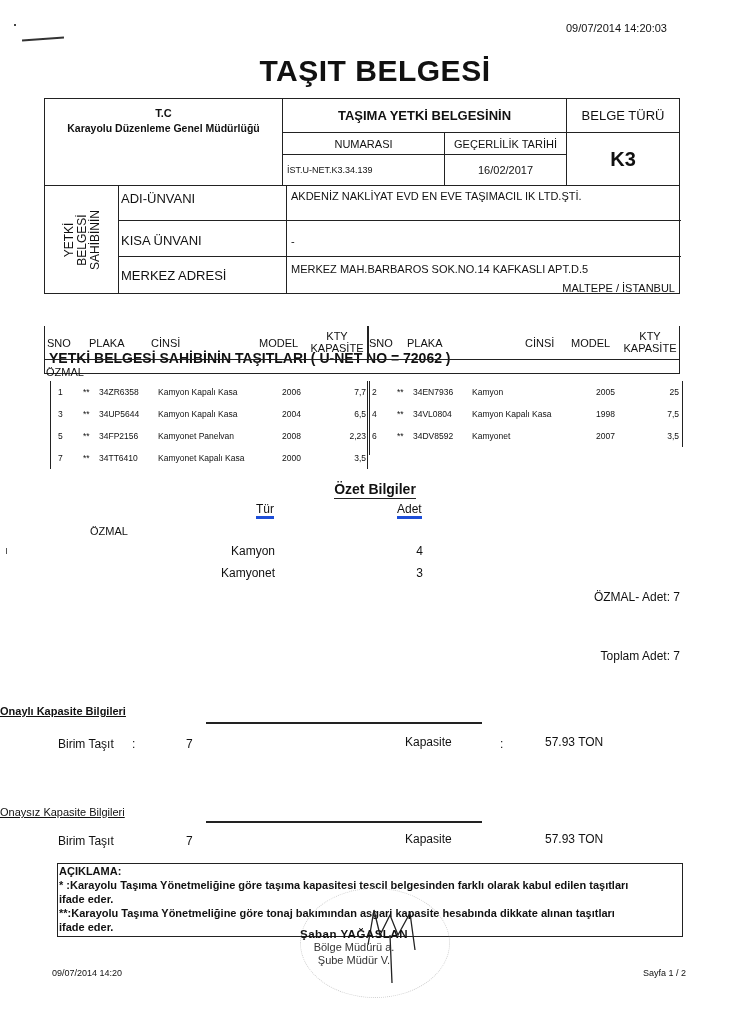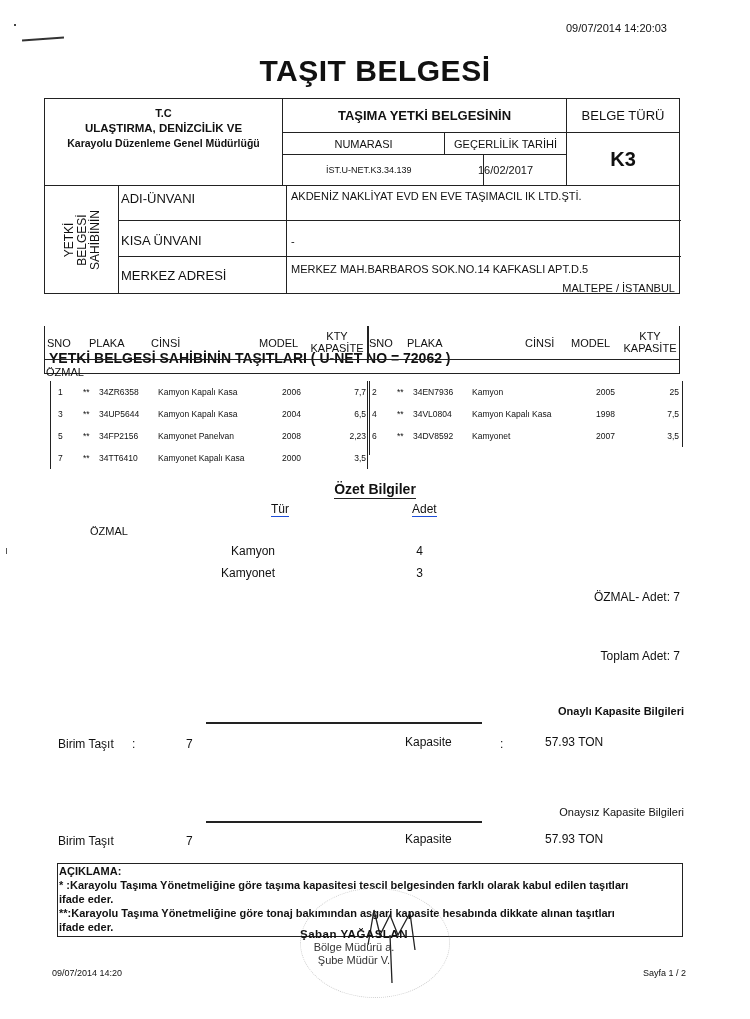--- a/index.html
+++ b/index.html
@@ -13,21 +13,21 @@
 
   
   .hdr { left: 44px; top: 98px; width: 636px; height: 88px; border: 1.5px solid #222; }
   .hdr-left { position: absolute; left: 0; top: 0; width: 238px; height: 100%; border-right: 1.5px solid #222; text-align: center; font-weight: bold; font-size: 11px; line-height: 15px; padding-top: 7px; }
   .hdr-left .tc { font-size: 11px; }
   .hdr-left .ministry { font-size: 11.5px; }
   .hdr-left .gm { font-size: 10.5px; }
   .hdr-mid-title { position: absolute; left: 238px; top: 0; width: 284px; height: 34px; border-right: 1.5px solid #222; border-bottom: 1.5px solid #222; text-align: center; font-weight: bold; font-size: 13px; line-height: 34px; }
   .hdr-num-lbl { position: absolute; left: 238px; top: 34px; width: 162px; height: 22px; border-right: 1.5px solid #222; border-bottom: 1.5px solid #222; text-align: center; font-size: 11px; line-height: 22px; }
   .hdr-date-lbl { position: absolute; left: 400px; top: 34px; width: 122px; height: 22px; border-right: 1.5px solid #222; border-bottom: 1.5px solid #222; text-align: center; font-size: 11px; line-height: 22px; }
-  .hdr-num-val { position: absolute; left: 238px; top: 56px; width: 162px; height: 30px; border-right: 1.5px solid #222; font-size: 9px; line-height: 30px; padding-left: 4px; margin-left: 39px; }
+  .hdr-num-val { position: absolute; left: 238px; top: 56px; width: 162px; height: 30px; border-right: 1.5px solid #222; font-size: 9px; line-height: 30px; padding-left: 4px; }
   .hdr-date-val { position: absolute; left: 400px; top: 56px; width: 122px; height: 30px; border-right: 1.5px solid #222; text-align: center; font-size: 11px; line-height: 30px; }
   .hdr-type-lbl { position: absolute; left: 522px; top: 0; width: 112px; height: 34px; border-bottom: 1.5px solid #222; text-align: center; font-size: 13px; line-height: 34px; }
   .hdr-type-val { position: absolute; left: 522px; top: 34px; width: 112px; height: 52px; text-align: center; font-size: 20px; font-weight: bold; line-height: 52px; }
 
   
   .owner { left: 44px; top: 186px; width: 636px; height: 108px; border: 1.5px solid #222; border-top: none; }
   .owner-side { position: absolute; left: 0; top: 0; width: 74px; height: 100%; border-right: 1.5px solid #222; }
   .owner-side .vtext { position: absolute; left: 50%; top: 50%; transform: translate(-50%,-50%) rotate(-90deg); white-space: nowrap; text-align: center; font-size: 12px; line-height: 13px; }
   .owner-row { position: absolute; left: 74px; width: 562px; border-bottom: 1.5px solid #222; }
   .owner-row:last-child { border-bottom: none; }
@@ -43,30 +43,30 @@
 
   .ozmal-label { left: 46px; top: 366px; font-size: 11px; }
   .rows-left { left: 50px; top: 381px; width: 320px; height: 88px; border-left: 1.5px solid #222; }
   .rows-right { left: 367px; top: 381px; width: 316px; height: 88px; border-left: 1.5px solid #222; }
   .rows-left .vb, .rows-right .vb { position: absolute; right: 0; top: 0; width: 1.5px; height: 74px; background: #222; }
   .vrow { position: absolute; left: 0; width: 100%; height: 22px; font-size: 8.5px; line-height: 22px; }
   .vrow span { position: absolute; }
 
   .sum-title { left: 0; width: 750px; top: 480px; text-align: center; }
   .sum-title span { font-weight: bold; font-size: 14px; border-bottom: 1.5px solid #222; padding-bottom: 1px; }
-  .u { border-bottom: 1px solid #1d4ed8; margin-left: 15px; }
+  .u { border-bottom: 3px solid #1d4ed8; }
   .sum-tur-h { left: 256px; top: 502px; font-size: 12px; }
   .sum-adet-h { left: 397px; top: 502px; font-size: 12px; }
   .sum-group { left: 90px; top: 525px; font-size: 11px; }
   .sum-row-t { width: 200px; text-align: right; font-size: 12px; }
   .sum-row-n { width: 40px; text-align: right; font-size: 12px; }
   .sum-subtotal { right: 70px; top: 590px; font-size: 12px; }
   .sum-total { right: 70px; top: 649px; font-size: 12px; }
 
-  .cap-title { left: 0; width: 684px; text-align: right; font-size: 11px; }
+  .cap-title { left: 0; width: 684px; text-align: left; font-size: 11px; text-decoration: underline; }
   .cap-title.bold { font-weight: bold; }
   .cap-line { height: 1.5px; background: #222; }
   .cap-text { font-size: 12px; }
 
   .note { left: 57px; top: 863px; width: 626px; height: 74px; border: 1.5px solid #222; font-size: 11px; line-height: 14px; font-weight: bold; padding-left: 1px; }
   .sig { left: 300px; top: 928px; text-align: center; font-size: 11.5px; line-height: 13px; }
   .sig .nm { font-weight: bold; letter-spacing: 0.5px; }
   .sig .role { font-size: 11px; color: #333; }
   .stamp { left: 300px; top: 888px; width: 150px; height: 110px; border: 1.5px dotted #bbb; border-radius: 50%; opacity: 0.7; }
   .sig-stroke { left: 360px; top: 905px; width: 70px; height: 80px; }
@@ -80,21 +80,20 @@
 <div class="abs scan-dot"></div>
 <div class="abs scan-mark"></div>
 <div class="abs side-tick"></div>
 
 <div class="abs timestamp-top">09/07/2014 14:20:03</div>
 <div class="abs doc-title">TAŞIT BELGESİ</div>
 
 <div class="abs hdr">
   <div class="hdr-left">
     <div class="tc">T.C</div>
-    <div class="ministry">ULAŞTIRMA, DENİZCİLİK VE</div>
     <div class="gm">Karayolu Düzenleme Genel Müdürlüğü</div>
   </div>
   <div class="hdr-mid-title">TAŞIMA YETKİ BELGESİNİN</div>
   <div class="hdr-num-lbl">NUMARASI</div>
   <div class="hdr-date-lbl">GEÇERLİLİK TARİHİ</div>
   <div class="hdr-num-val">İST.U-NET.K3.34.139</div>
   <div class="hdr-date-val">16/02/2017</div>
   <div class="hdr-type-lbl">BELGE TÜRÜ</div>
   <div class="hdr-type-val">K3</div>
 </div>

